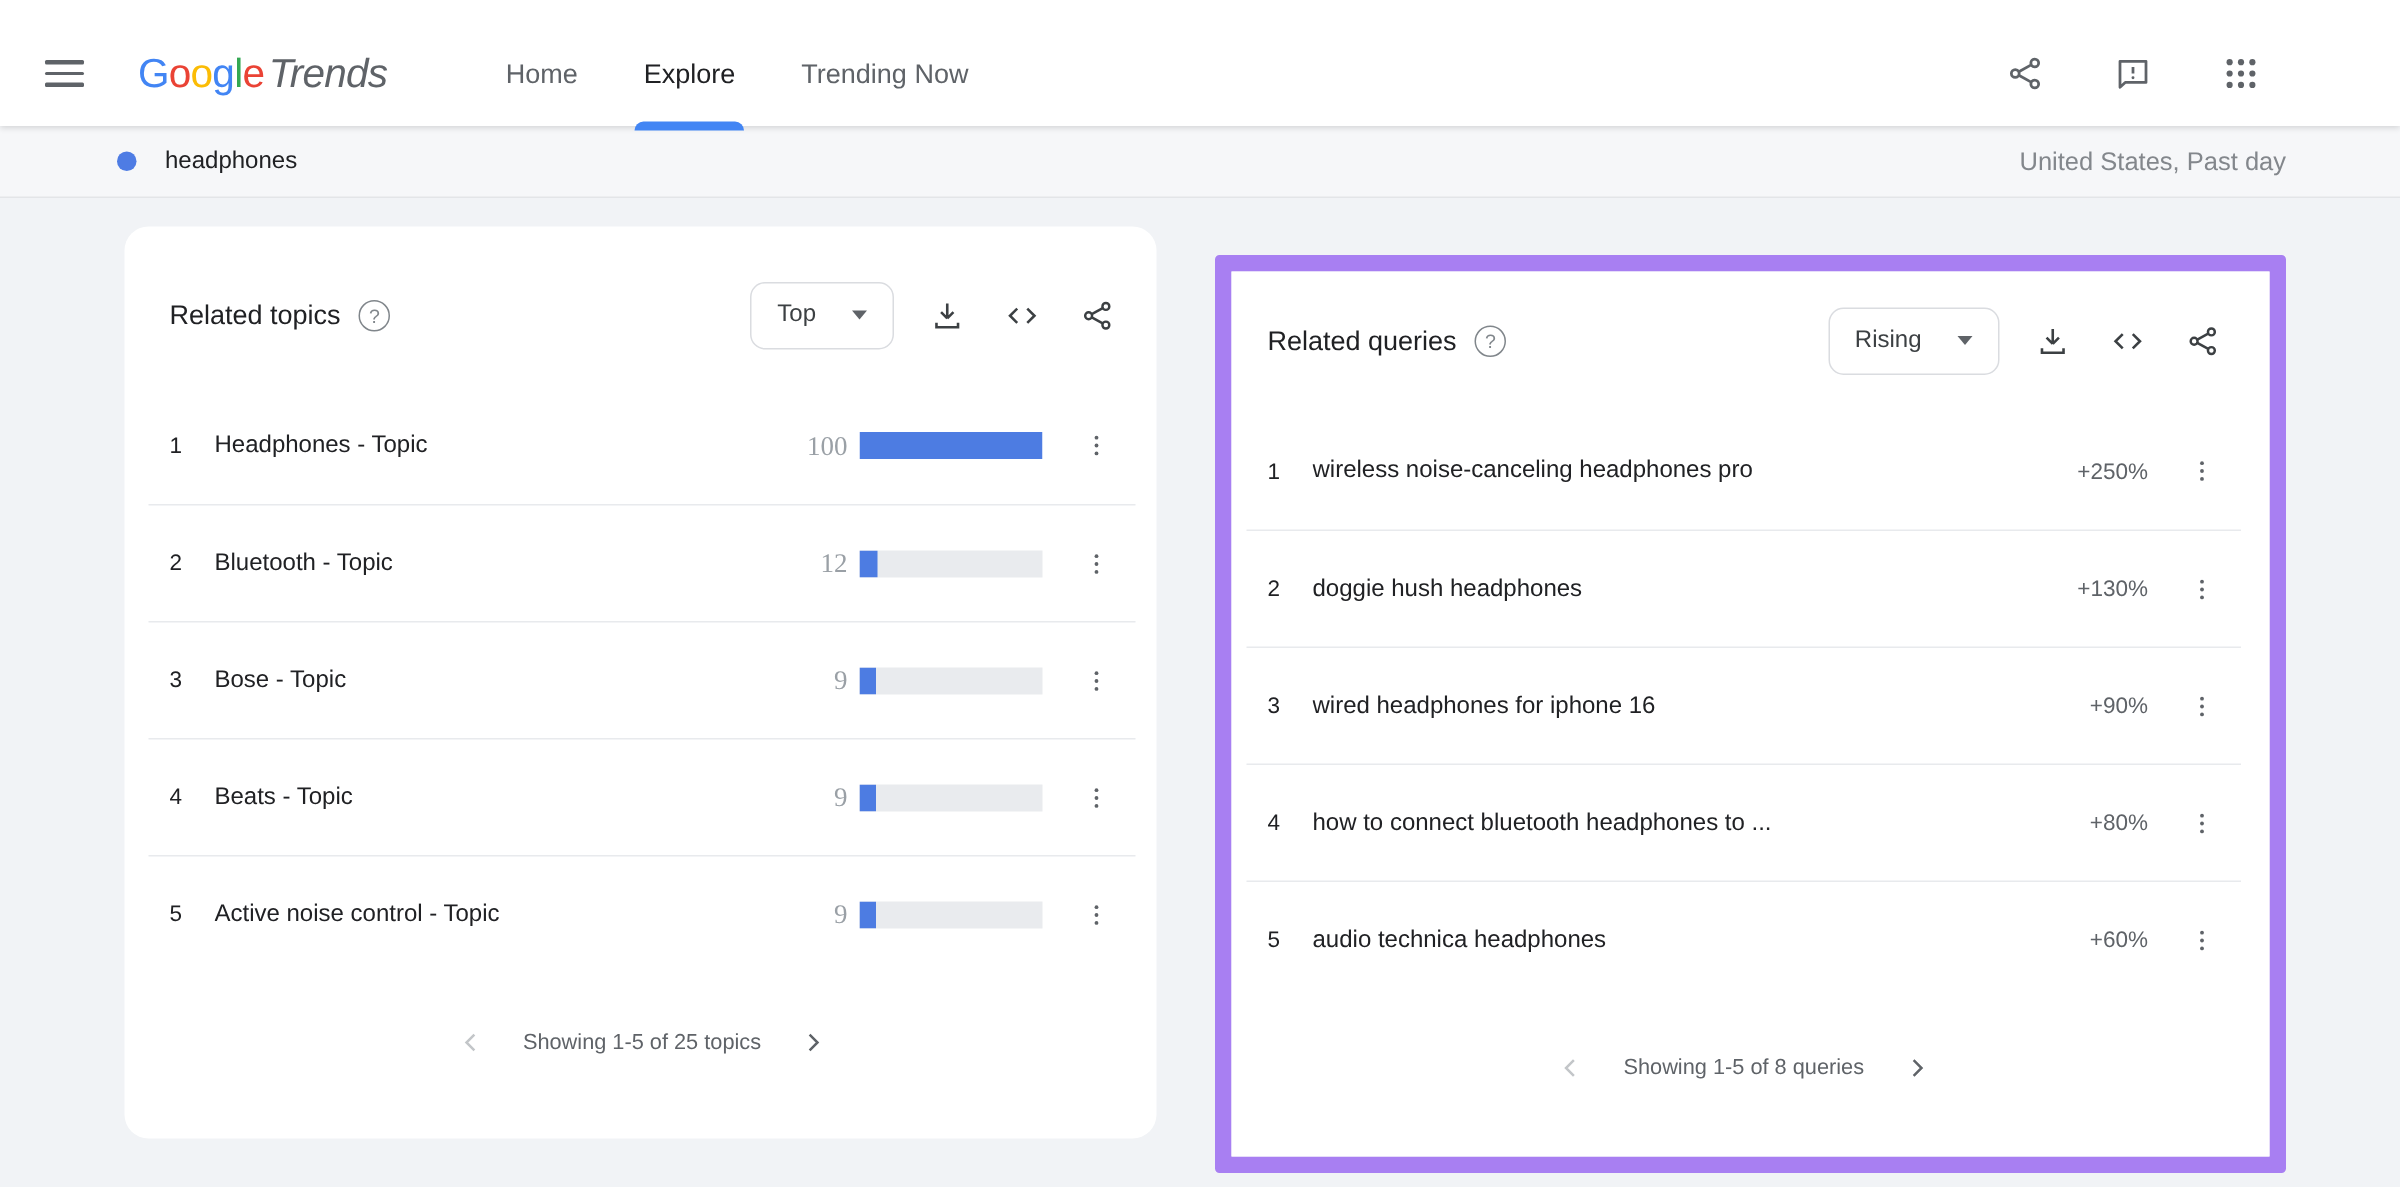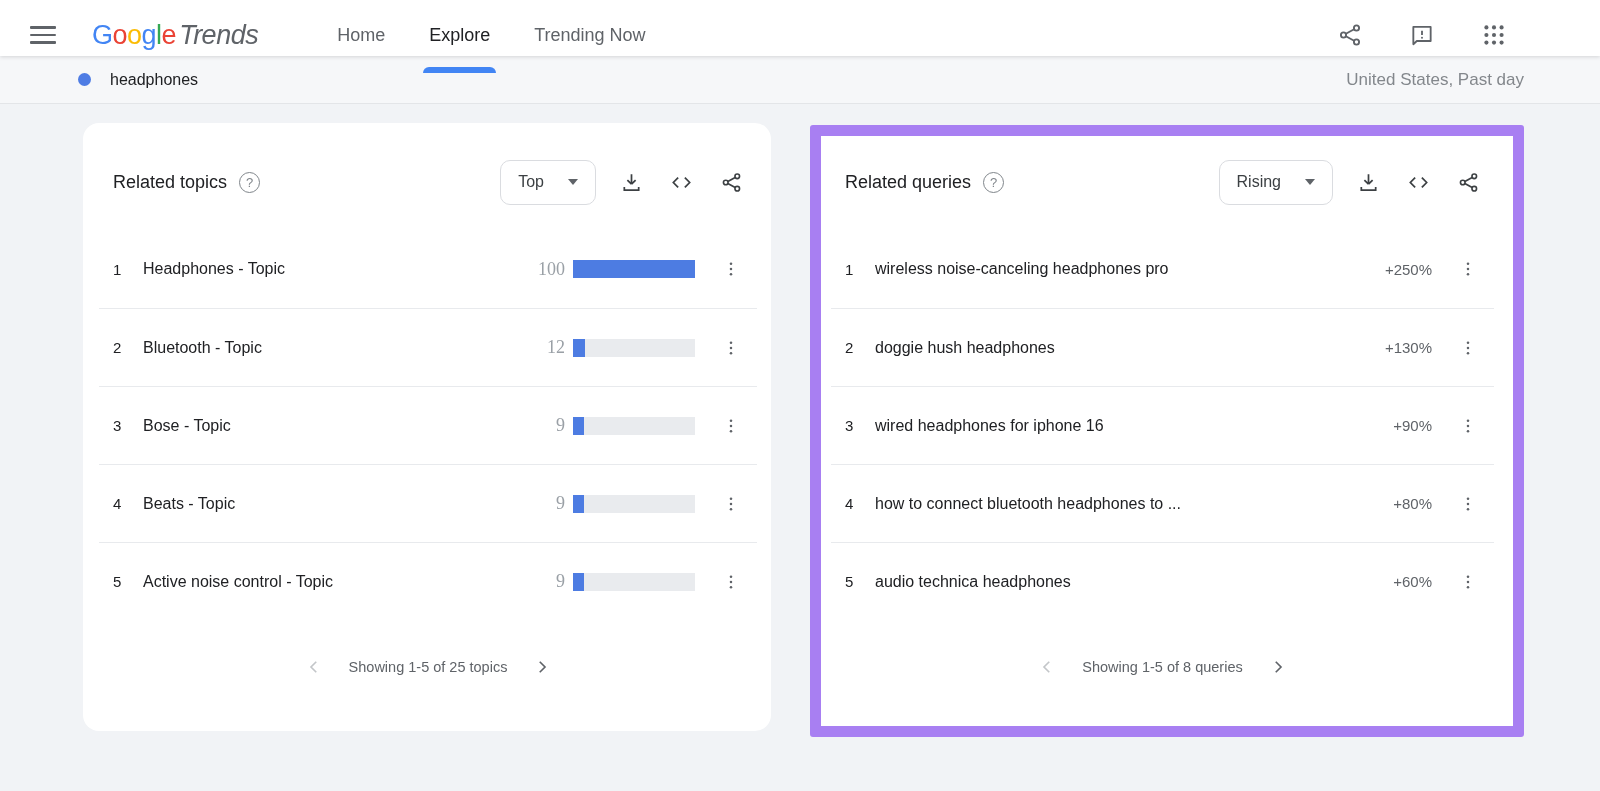--- a/index.html
+++ b/index.html
@@ -6,21 +6,21 @@
   html,body { margin:0; padding:0; }
   body {
     width:1600px; height:791px; overflow:hidden;
     background:#f1f3f6;
     font-family:"Liberation Sans", sans-serif;
     color:#202124;
   }
 
   
   .topnav {
-    height:56px; background:#fff; display:flex; align-items:center;
+    height:84px; background:#fff; display:flex; align-items:center;
     padding:14px 93px 0 30px; position:relative; z-index:3;
     box-shadow:0 1px 4px rgba(0,0,0,.14);
   }
   .hamburger { width:26px; display:flex; flex-direction:column; gap:5px; cursor:pointer; }
   .hamburger i { display:block; height:2.5px; background:#5f6368; border-radius:1px; }
   .logo { margin-left:36px; font-size:27px; letter-spacing:-.5px; display:flex; align-items:baseline; white-space:nowrap; }
   .logo .gl { font-weight:500; }
   .logo .trends { color:#5f6368; font-weight:400; margin-left:3px;font-style:italic; }
   .tabs { display:flex; margin-left:79px; gap:44px; height:76px; align-items:flex-end; }
   .tab { position:relative; height:76px; display:flex; align-items:center; font-size:18px; color:#5f6368; cursor:pointer; }
@@ -44,21 +44,21 @@
 
   
   .main { display:flex; align-items:flex-start; padding:19px 0 0 83px; gap:39px; }
 
   .card {
     background:#fff; border-radius:16px; width:688px; height:608px;
     padding:36px 28px 0 30px;
   }
   .highlight-wrap {
     border:11px solid #a87ff2; border-radius:3px; background:#fff;
-    width:714px; height:612px; margin-top:2px;
+    width:714px; height:612px; margin-top:19px;
   }
   .card-inner { width:100%; height:100%; background:#fff; padding:23px 33px 0 24px; }
 
   .card-header { display:flex; align-items:center; height:46px; }
   .card-title { font-size:18px; color:#202124; }
   .help-icon {
     width:21px; height:21px; border:1.5px solid #80868b; border-radius:50%;
     color:#80868b; font-size:13px; line-height:1; display:flex; align-items:center;
     justify-content:center; margin-left:12px; cursor:pointer;
   }

